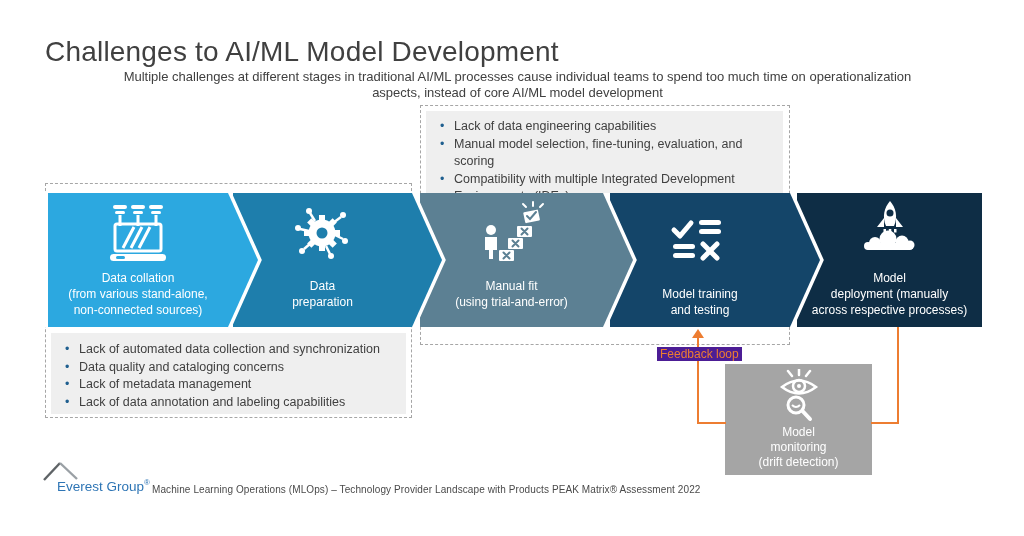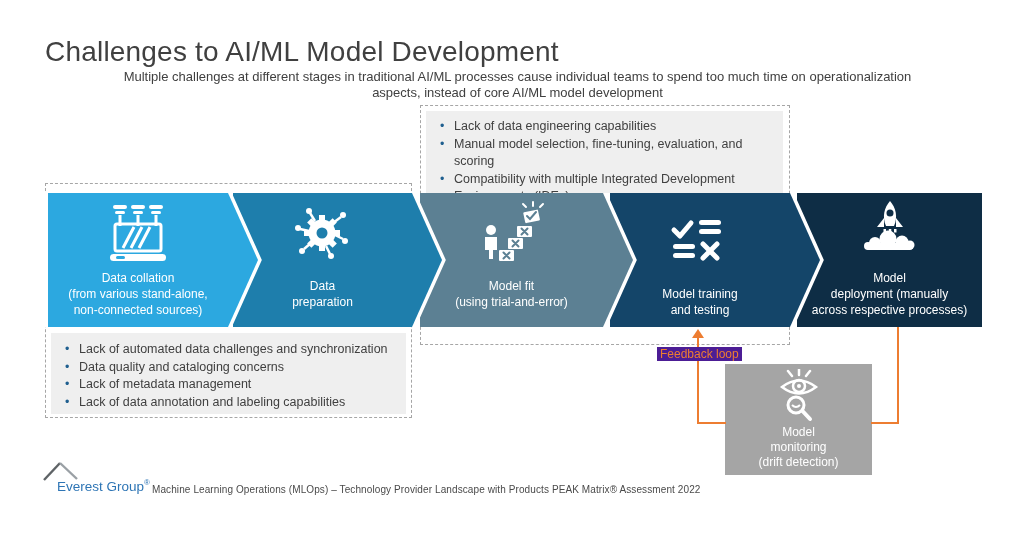--- a/index.html
+++ b/index.html
@@ -74,21 +74,21 @@
   <div class="graybox top-callout">
     <ul>
       <li>Lack of data engineering capabilities</li>
       <li>Manual model selection, fine-tuning, evaluation, and scoring</li>
       <li>Compatibility with multiple Integrated Development Environments (IDEs)</li>
     </ul>
   </div>
 
   <div class="graybox bottom-callout">
     <ul>
-      <li>Lack of automated data challenges and synchronization</li>
+      <li>Lack of automated data collection and synchronization</li>
       <li>Data quality and cataloging concerns</li>
       <li>Lack of metadata management</li>
       <li>Lack of data annotation and labeling capabilities</li>
     </ul>
   </div>
 
   <svg class="stages-svg" viewBox="0 0 940 134">
 
     <polygon points="752,0 937,0 937,134 752,134" stroke="#ffffff" stroke-width="7" paint-order="stroke" fill="#0e2d45"></polygon>
     <polygon points="565,0 745,0 775,67 745,134 565,134" stroke="#ffffff" stroke-width="7" paint-order="stroke" fill="#144569"></polygon>
@@ -184,21 +184,21 @@
         <rect x="5" y="42" width="47" height="7" rx="3.5"></rect>
       </g>
     </g>
   </svg>
 
   <div class="stage-label sl-0">Data collation
 (from various stand-alone,
 non-connected sources)</div>
   <div class="stage-label sl-1">Data
 preparation</div>
-  <div class="stage-label sl-2">Model fit
+  <div class="stage-label sl-2">Manual fit
 (using trial-and-error)</div>
   <div class="stage-label sl-3">Model training
 and testing</div>
   <div class="stage-label sl-4">Model
 deployment (manually
 across respective processes)</div>
 
   <div class="fb-arrowhead"></div>
   <div class="fb-line fb-v1"></div>
   <div class="fb-line fb-h1"></div>

